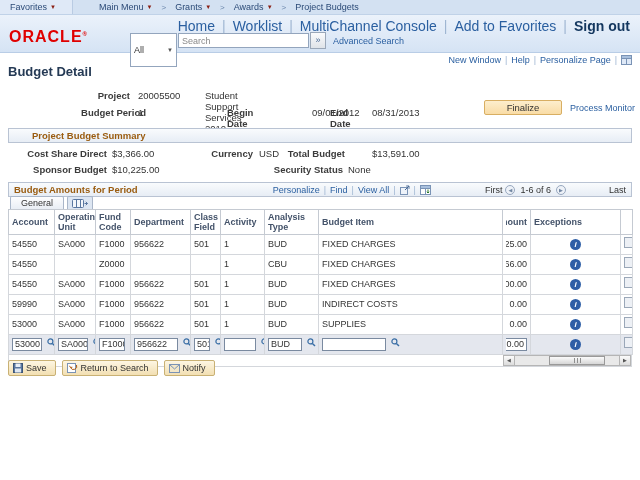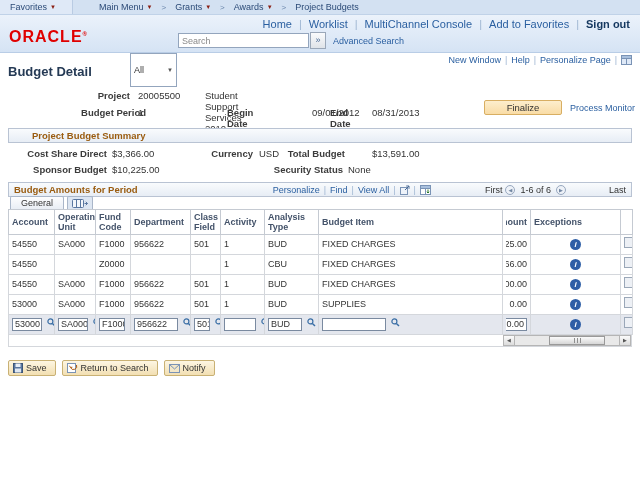--- a/index.html
+++ b/index.html
@@ -17,29 +17,29 @@
   .crumb-fav{ height:100%; display:flex; align-items:center; padding:0 16px 0 10px;
     background:#dfe9f7; border-right:1px solid #b9cbe3; }
   .crumb{ display:flex; align-items:center; padding:0 4px; cursor:pointer; }
   .caret{ color:#8a1d12; font-size:6px; margin-left:3px; }
   .crumb-sep{ color:#6b87ac; font-size:8px; margin:0 5px; }
   .crumb-first{ margin-left:22px; }
 
   
   .header-band{ position:absolute; top:15px; left:0; width:640px; height:38px;
     background:linear-gradient(#ebf2fb,#d5e3f4); border-bottom:1px solid #b9cde6; }
-  .util-links{ position:absolute; top:3px; right:10px; font-size:11px; display:flex; align-items:center; }
+  .util-links{ position:absolute; top:3px; right:10px; font-size:14px; display:flex; align-items:center; }
   .util-links .sep{ color:#9fb6d2; margin:0 7px; }
   .signout{ font-weight:bold; color:#14375f; }
   .logo{ position:absolute; left:9px; top:13px; font-size:16px; font-weight:bold;
     color:#e00000; letter-spacing:1px; font-family:"Liberation Sans",sans-serif; }
   .logo sup{ font-size:6px; }
   .scope-box{ position:absolute; left:130px; top:18px; width:47px; height:32px; background:#fff;
     border:1px solid #93a5bd; display:flex; align-items:center; justify-content:space-between;
-    padding:16px 3px; cursor:pointer;margin-top:20px; }
+    padding:16px 3px; cursor:pointer; }
   .scope-box .caret{ color:#555; font-size:6px; }
   .search-input{ position:absolute; left:178px; top:18px; width:131px; height:15px;
     border:1px solid #93a5bd; font-size:9px; padding:0 3px; font-family:"Liberation Sans",sans-serif; color:#333; }
   .search-input::placeholder{ color:#8a8a8a; }
   .go-btn{ position:absolute; left:310px; top:17px; width:16px; height:17px;
     background:linear-gradient(#fafbfc,#dfe3e8); border:1px solid #9aa7b8; color:#4a6a96;
     font-size:9px; text-align:center; line-height:15px; cursor:pointer; }
   .adv-link{ position:absolute; left:333px; top:21px; }
 
   
@@ -346,20 +346,37 @@
           <td>FIXED CHARGES</td>
           <td>
             <div class="amt">7,000.00</div>
           </td>
           <td class="exc">
   <span class="info">i</span>
 </td>
           <td class="sliver"><span class="mini"></span></td>
         </tr>
         <tr>
+          <td>59990</td>
+          <td>SA000</td>
+          <td>F1000</td>
+          <td>956622</td>
+          <td>501</td>
+          <td>1</td>
+          <td>BUD</td>
+          <td>INDIRECT COSTS</td>
+          <td>
+            <div class="amt">0.00</div>
+          </td>
+          <td class="exc">
+  <span class="info">i</span>
+</td>
+          <td class="sliver"><span class="mini"></span></td>
+        </tr>
+        <tr>
           <td>53000</td>
           <td>SA000</td>
           <td>F1000</td>
           <td>956622</td>
           <td>501</td>
           <td>1</td>
           <td>BUD</td>
           <td>SUPPLIES</td>
           <td>
             <div class="amt">0.00</div>

